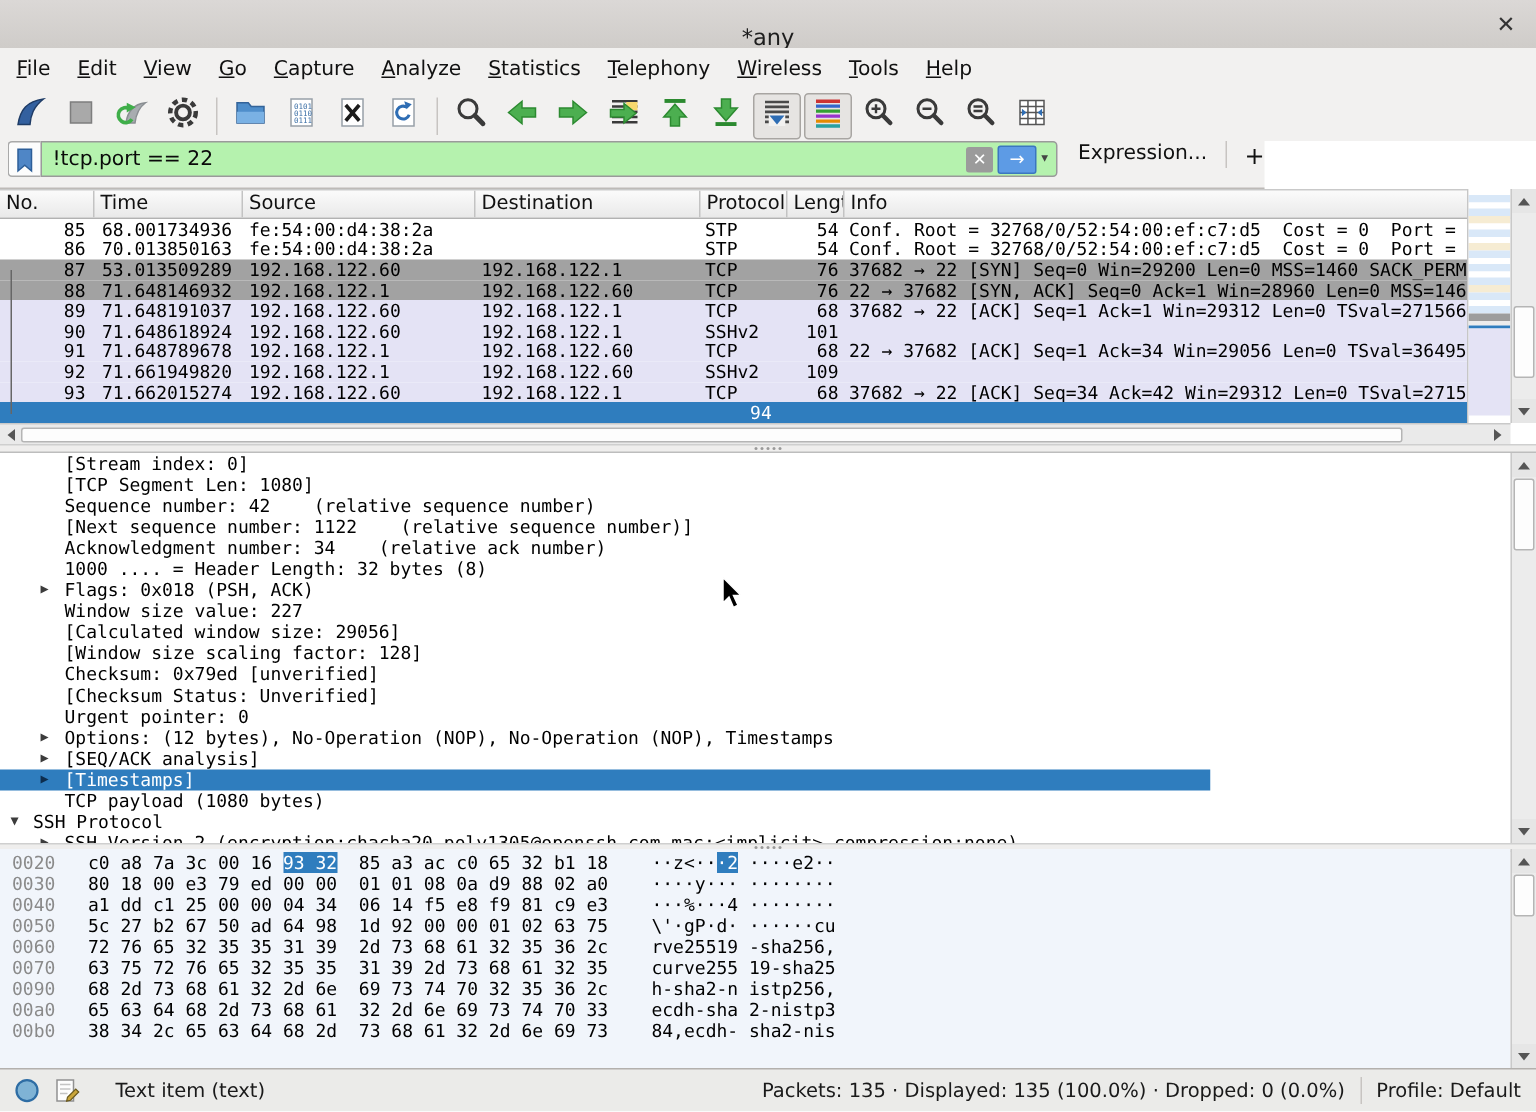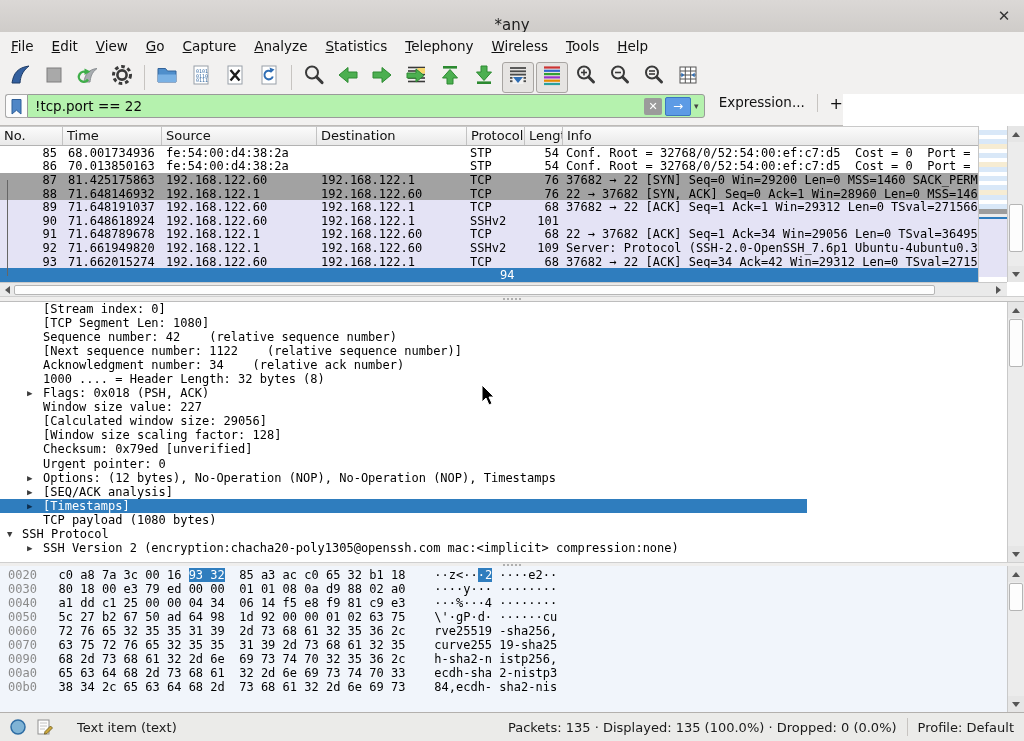--- a/index.html
+++ b/index.html
@@ -300,26 +300,26 @@
     <div class="hcell" style="width: 99px;">Time</div>
     <div class="hcell" style="width: 155px;">Source</div>
     <div class="hcell" style="width: 150px;">Destination</div>
     <div class="hcell" style="width: 58px;">Protocol</div>
     <div class="hcell" style="width: 38px;">Length</div>
     <div class="hcell" style="width: auto; flex: 1 1 0%; border-right: none;">Info</div>
   </div>
 <div class="abs pkrows" id="pkrows">
     <div class="prow r-white"><span class="c-no">85</span><span class="c-time">68.001734936</span><span class="c-src">fe:54:00:d4:38:2a</span><span class="c-dst"></span><span class="c-proto">STP</span><span class="c-len">54</span><span class="c-info">Conf. Root = 32768/0/52:54:00:ef:c7:d5  Cost = 0  Port = 0x8001</span></div>
     <div class="prow r-white"><span class="c-no">86</span><span class="c-time">70.013850163</span><span class="c-src">fe:54:00:d4:38:2a</span><span class="c-dst"></span><span class="c-proto">STP</span><span class="c-len">54</span><span class="c-info">Conf. Root = 32768/0/52:54:00:ef:c7:d5  Cost = 0  Port = 0x8001</span></div>
-    <div class="prow r-gray"><span class="c-no">87</span><span class="c-time">81.425175863</span><span class="c-src">192.168.122.60</span><span class="c-dst">192.168.122.1</span><span class="c-proto">TCP</span><span class="c-len">76</span><span class="c-info">37682 → 22 [SYN] Seq=0 Win=29200 Len=0 MSS=1460 SACK_PERM=1</span></div>
+    <div class="prow r-gray"><span class="c-no">87</span><span class="c-time">53.013509289</span><span class="c-src">192.168.122.60</span><span class="c-dst">192.168.122.1</span><span class="c-proto">TCP</span><span class="c-len">76</span><span class="c-info">37682 → 22 [SYN] Seq=0 Win=29200 Len=0 MSS=1460 SACK_PERM=1</span></div>
     <div class="prow r-gray"><span class="c-no">88</span><span class="c-time">71.648146932</span><span class="c-src">192.168.122.1</span><span class="c-dst">192.168.122.60</span><span class="c-proto">TCP</span><span class="c-len">76</span><span class="c-info">22 → 37682 [SYN, ACK] Seq=0 Ack=1 Win=28960 Len=0 MSS=1460</span></div>
     <div class="prow r-lavender"><span class="c-no">89</span><span class="c-time">71.648191037</span><span class="c-src">192.168.122.60</span><span class="c-dst">192.168.122.1</span><span class="c-proto">TCP</span><span class="c-len">68</span><span class="c-info">37682 → 22 [ACK] Seq=1 Ack=1 Win=29312 Len=0 TSval=2715669</span></div>
     <div class="prow r-lavender"><span class="c-no">90</span><span class="c-time">71.648618924</span><span class="c-src">192.168.122.60</span><span class="c-dst">192.168.122.1</span><span class="c-proto">SSHv2</span><span class="c-len">101</span></div>
     <div class="prow r-lavender"><span class="c-no">91</span><span class="c-time">71.648789678</span><span class="c-src">192.168.122.1</span><span class="c-dst">192.168.122.60</span><span class="c-proto">TCP</span><span class="c-len">68</span><span class="c-info">22 → 37682 [ACK] Seq=1 Ack=34 Win=29056 Len=0 TSval=364953</span></div>
-    <div class="prow r-lavender"><span class="c-no">92</span><span class="c-time">71.661949820</span><span class="c-src">192.168.122.1</span><span class="c-dst">192.168.122.60</span><span class="c-proto">SSHv2</span><span class="c-len">109</span><span class="c-info">Server: Protocol (SSH-2.0-OpenSSH_7.6p1 Ubuntu-4ubuntu0.3</span></div>
+    <div class="prow r-lavender"><span class="c-no">92</span><span class="c-time">71.661949820</span><span class="c-src">192.168.122.1</span><span class="c-dst">192.168.122.60</span><span class="c-proto">SSHv2</span><span class="c-len">109</span></div>
     <div class="prow r-lavender"><span class="c-no">93</span><span class="c-time">71.662015274</span><span class="c-src">192.168.122.60</span><span class="c-dst">192.168.122.1</span><span class="c-proto">TCP</span><span class="c-len">68</span><span class="c-info">37682 → 22 [ACK] Seq=34 Ack=42 Win=29312 Len=0 TSval=27156</span></div>
     <div class="prow r-selected"><span class="c-no">94</span><span class="c-time">71.663856741</span><span class="c-src">192.168.122.1</span><span class="c-dst">192.168.122.60</span><span class="c-proto">SSHv2</span><span class="c-len">1148</span><span class="c-info">Server: Key Exchange Init</span></div>
   </div>
 <div class="abs related-line"></div>
 <div class="abs minimap" id="minimap">
     <div style="height: 4px; background: rgb(255, 255, 255);"></div>
     <div style="height: 5px; background: rgb(217, 232, 248);"></div>
     <div style="height: 4px; background: rgb(255, 255, 255);"></div>
     <div style="height: 5px; background: rgb(217, 232, 248);"></div>
     <div style="height: 5px; background: rgb(246, 236, 211);"></div>
@@ -373,20 +373,21 @@
     <div class="dline child"><span class="dtext">[TCP Segment Len: 1080]</span></div>
     <div class="dline child"><span class="dtext">Sequence number: 42    (relative sequence number)</span></div>
     <div class="dline child"><span class="dtext">[Next sequence number: 1122    (relative sequence number)]</span></div>
     <div class="dline child"><span class="dtext">Acknowledgment number: 34    (relative ack number)</span></div>
     <div class="dline child"><span class="dtext">1000 .... = Header Length: 32 bytes (8)</span></div>
     <div class="dline child"><span class="tri">▶</span><span class="dtext">Flags: 0x018 (PSH, ACK)</span></div>
     <div class="dline child"><span class="dtext">Window size value: 227</span></div>
     <div class="dline child"><span class="dtext">[Calculated window size: 29056]</span></div>
     <div class="dline child"><span class="dtext">[Window size scaling factor: 128]</span></div>
     <div class="dline child"><span class="dtext">Checksum: 0x79ed [unverified]</span></div>
+    <div class="dline child"><span class="dtext">[Checksum Status: Unverified]</span></div>
     <div class="dline child"><span class="dtext">Urgent pointer: 0</span></div>
     <div class="dline child"><span class="tri">▶</span><span class="dtext">Options: (12 bytes), No-Operation (NOP), No-Operation (NOP), Timestamps</span></div>
     <div class="dline child"><span class="tri">▶</span><span class="dtext">[SEQ/ACK analysis]</span></div>
     <div class="dline child sel"><span class="tri">▶</span><span class="dtext">[Timestamps]</span></div>
     <div class="dline child"><span class="dtext">TCP payload (1080 bytes)</span></div>
     <div class="dline root"><span class="tri">▼</span><span class="dtext">SSH Protocol</span></div>
     <div class="dline child"><span class="tri">▶</span><span class="dtext">SSH Version 2 (encryption:chacha20-poly1305@openssh.com mac:&lt;implicit&gt; compression:none)</span></div>
   </div>
 <div class="abs sbar" id="vscroll-details" style="top:302px;left:1007px;width:17px;height:260px;">
     <div class="sbtn" style="top: 0px;">

